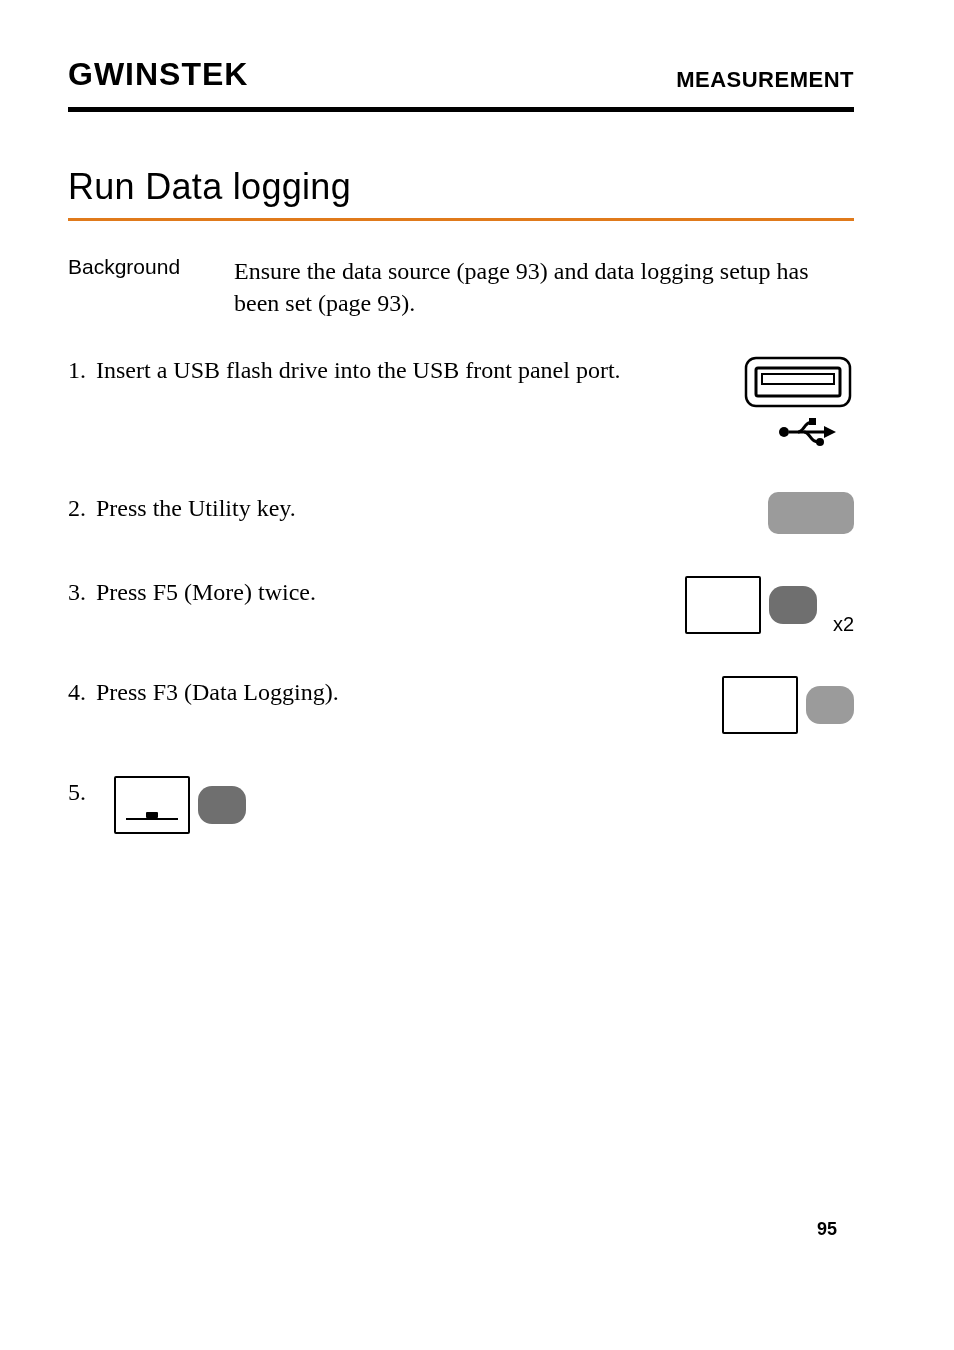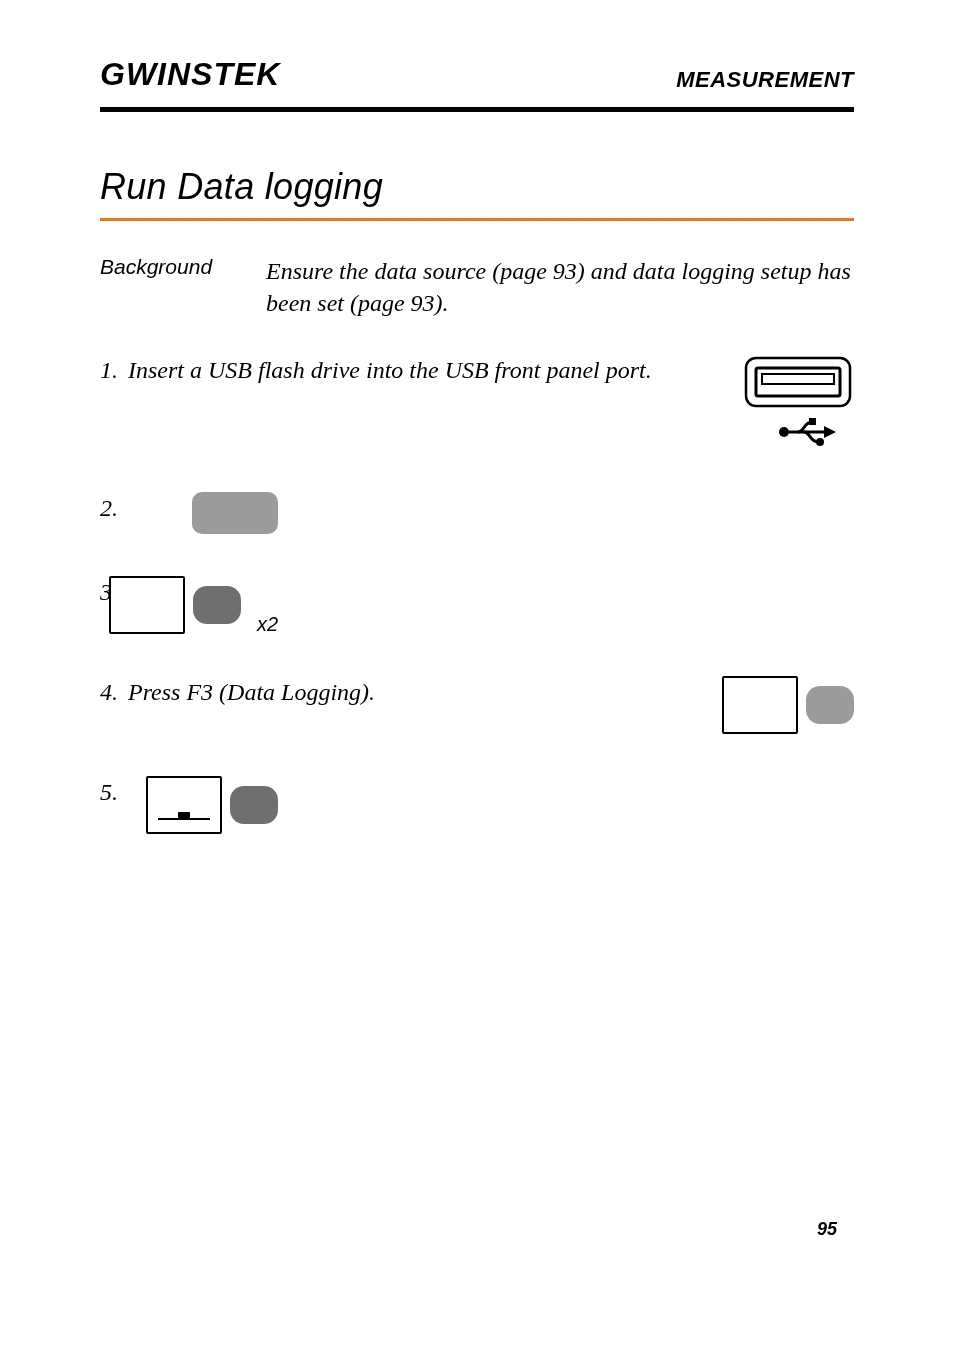--- a/index.html
+++ b/index.html
@@ -1,17 +1,17 @@
 <!DOCTYPE html>
 <html><head>
 <meta charset="utf-8">
 <style>
   * { box-sizing: border-box; margin: 0; padding: 0; }
   html, body { width: 954px; height: 1350px; background: #fff; font-family: "Times New Roman", Georgia, serif; color: #000; }
-  .page { position: relative; width: 954px; height: 1290px; padding: 56px 100px 50px 100px; font-style: italic; }
+  .page { position: relative; width: 954px; height: 1290px; padding: 56px 100px 50px 68px; }
   .header { display: flex; align-items: flex-end; justify-content: space-between; padding-bottom: 8px; }
   .brand { font-family: Arial, Helvetica, sans-serif; font-weight: 900; font-size: 32px; letter-spacing: 1px; }
   .hdr-right { font-family: "Trebuchet MS", Arial, sans-serif; font-weight: 600; font-size: 22px; letter-spacing: 0.5px; }
   .hr-thick { border: none; border-top: 5px solid #000; margin-top: 6px; }
   .section-title { font-family: "Trebuchet MS", Arial, sans-serif; font-size: 36px; font-weight: 400; margin-top: 54px; letter-spacing: 0.3px; }
   .hr-orange { border: none; border-top: 3px solid #e07a1b; margin-top: 10px; }
   .block { display: flex; margin-top: 34px; }
   .label-col { width: 166px; flex: 0 0 166px; font-family: "Trebuchet MS", Arial, sans-serif; font-size: 21px; }
   .body-col { flex: 1; font-size: 24px; line-height: 1.35; }
   .proc-list { list-style: none; }
@@ -71,27 +71,29 @@
                 <rect x="31" y="4" width="7" height="7" fill="#000"></rect>
                 <path d="M 26 18 C 32 18 32 28 40 28" fill="none" stroke="#000" stroke-width="3"></path>
                 <circle cx="42" cy="28" r="4" fill="#000"></circle>
               </g>
             </svg>
           </div>
         </li>
 
         <li class="proc-item">
           <div class="item-num">2.</div>
+          <div class="item-text">Press the Utility key.</div>
           <div class="item-illus">
             <div class="grey-key"></div>
           </div>
         </li>
 
         <li class="proc-item">
           <div class="item-num">3.</div>
+          <div class="item-text">Press F5 (More) twice.</div>
           <div class="item-illus">
             <div class="soft-wrap">
               <div class="soft-screen"></div>
               <div class="round-key dark"></div>
               <span class="x2">x2</span>
             </div>
           </div>
         </li>
 
         <li class="proc-item">

